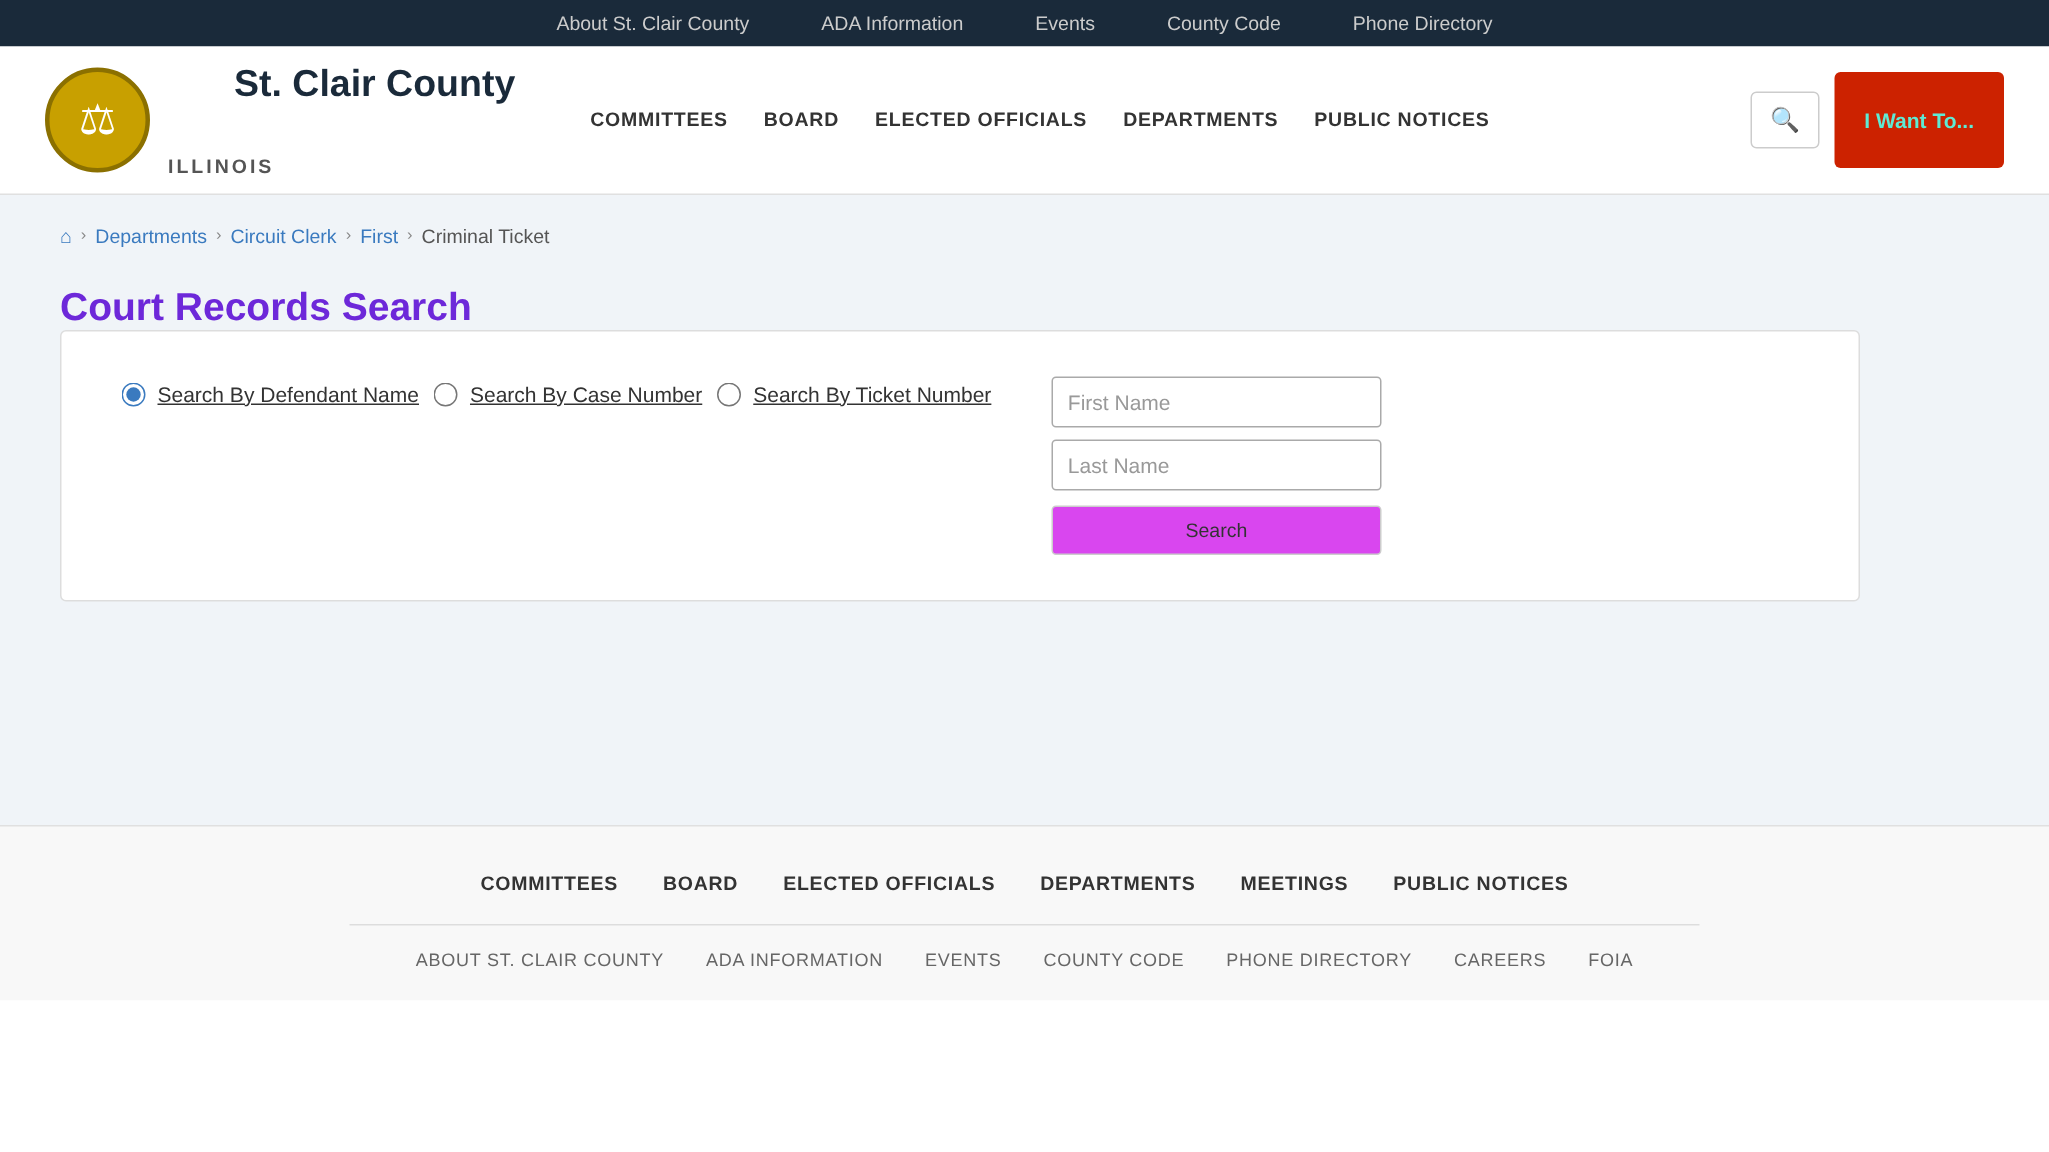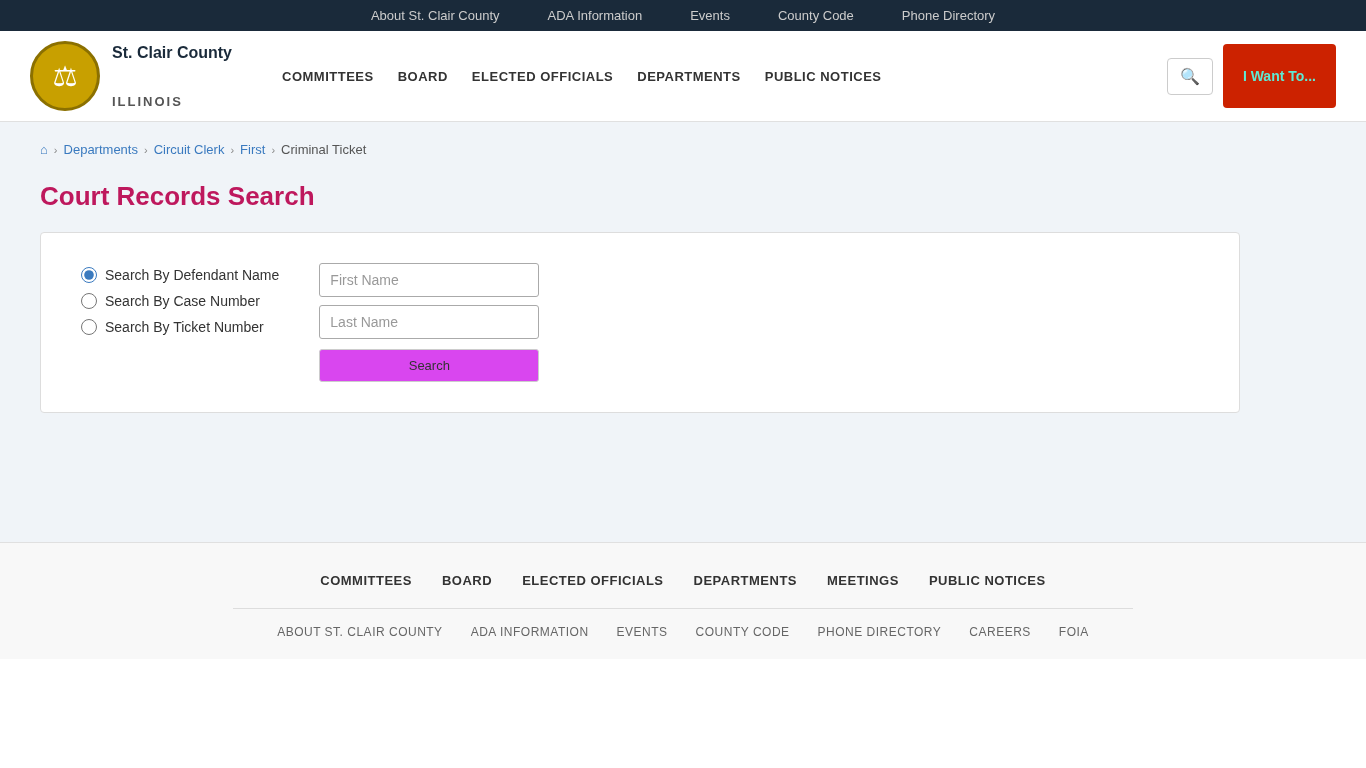--- a/index.html
+++ b/index.html
@@ -48,23 +48,24 @@
       align-items: center;
       justify-content: center;
       font-size: 28px;
       color: #fff;
       flex-shrink: 0;
     }
     .logo-text {
       line-height: 1.2;
     }
     .logo-text .county-name {
-      font-size: 16px;
+      font-size: 25px;
       font-weight: bold;
       color: #1a2a3a;
+      margin-left: 44px;
     }
     .logo-text .state-name {
       font-size: 13px;
       color: #555;
       letter-spacing: 2px;
       font-weight: bold;
       margin-top: 32px;
     }
 
     .main-nav {
@@ -125,42 +126,42 @@
     .breadcrumb a {
       color: #3a7abf;
       text-decoration: none;
       cursor: pointer;
     }
     .breadcrumb .sep { color: #888; font-size: 11px; }
 
     .page-title {
       font-size: 26px;
       font-weight: bold;
-      color: #be185d;
-      margin-bottom: 20px;
+      color: #6d28d9;
     }
 
     
     .search-box {
       background: #fff;
       border: 1px solid #ddd;
       border-radius: 4px;
       padding: 30px 40px;
       max-width: 1200px;
     }
     .search-form {
       display: flex;
       align-items: flex-start;
       gap: 40px;
     }
     .radio-group {
       display: flex;
-      flex-direction: column;
+      flex-direction: row;
       gap: 10px;
       padding-top: 4px;
+      text-decoration: underline;
     }
     .radio-item {
       display: flex;
       align-items: center;
       gap: 8px;
       font-size: 14px;
       color: #333;
     }
     .radio-item input[type="radio"] {
       width: 16px;

